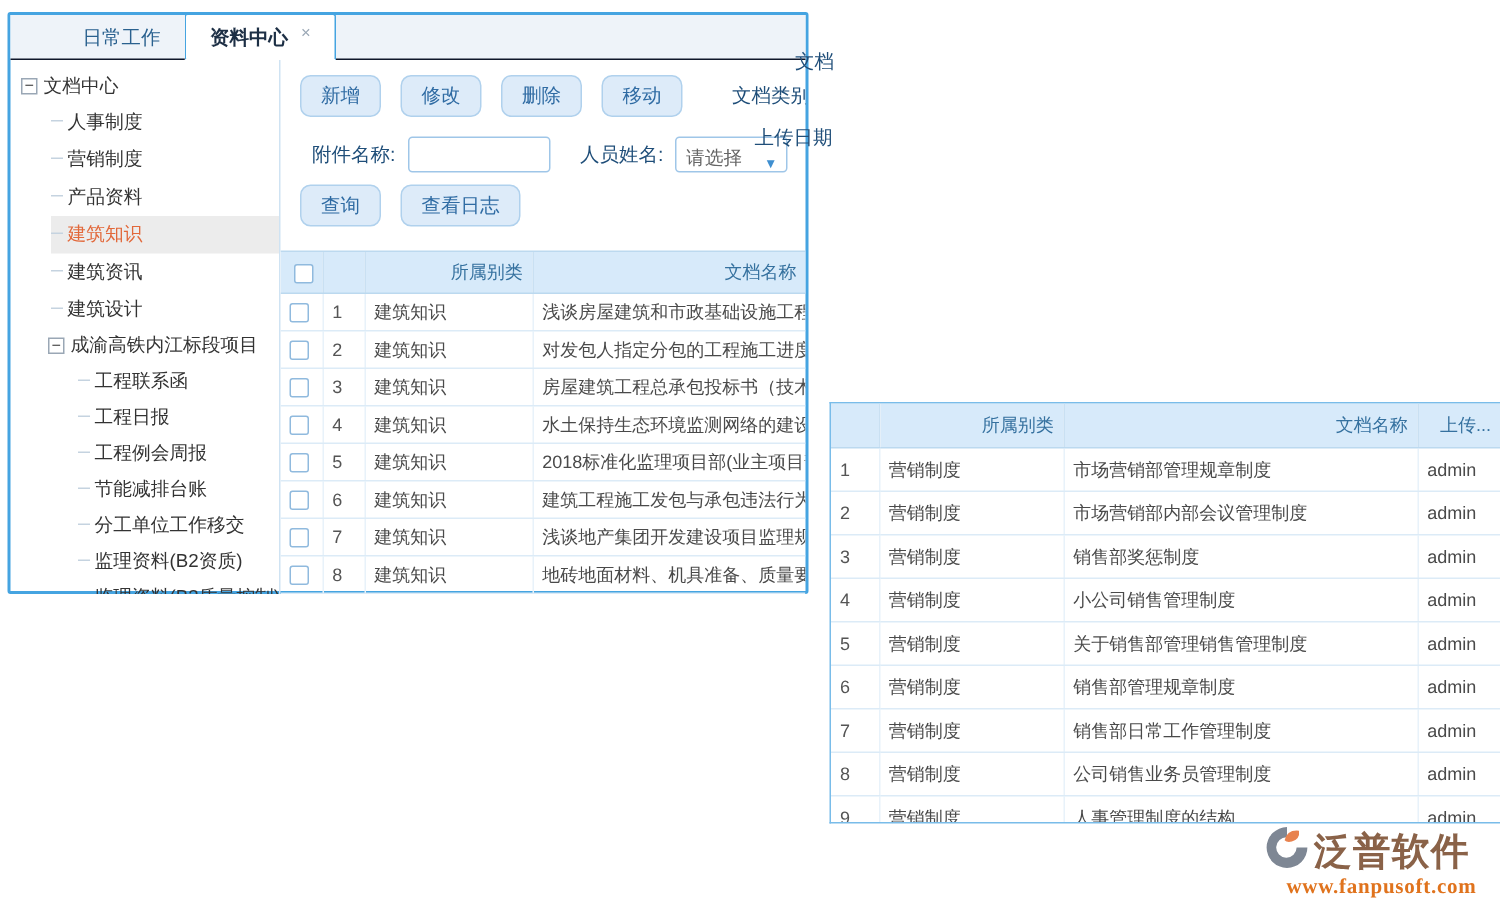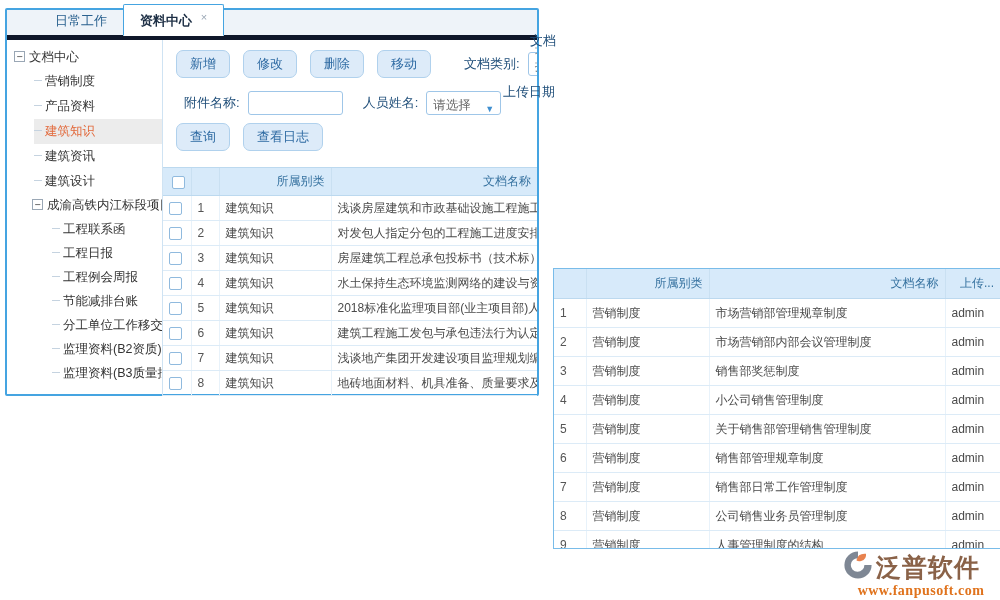--- a/index.html
+++ b/index.html
@@ -2,29 +2,29 @@
 <html><head>
 <meta charset="utf-8">
 <style>
   * { margin:0; padding:0; box-sizing:border-box; }
   html,body { width:1000px; height:600px; background:#fff; font-family:"Liberation Sans","DejaVu Sans",sans-serif; }
   .stage { position:relative; width:1000px; height:600px; background:#fff; overflow:hidden; }
 
   
   .win { position:absolute; left:5px; top:8px; width:534px; height:388px; background:#fff;
          border:2px solid #45a4e1; border-radius:2px; }
-  .tabbar { height:30px; background:#eef3f9; border-bottom:5px solid #0f172a;
+  .tabbar { height:30px; background:#eef3f9; border-bottom:1px solid #0f172a;
             display:flex; align-items:flex-end; padding-left:32px; }
   .tab { padding:6px 16px 5px 16px; font-size:13px; color:#2a618f; cursor:default; }
   .tab.active { background:#fff; border:1px solid #45a4e1; border-bottom:1px solid #fff;
                 margin-bottom:-1px; color:#1d2f45; font-weight:bold; border-radius:2px 2px 0 0; }
   .tabclose { color:#9aa7b5; font-weight:normal; font-size:11px; margin-left:5px; vertical-align:4px; }
 
   .winbody { display:flex; height:356px; }
-  .sidebar { width:156px; border-right:1px solid #cfe3f3; padding:6px 0 0 7px; overflow:hidden;
+  .sidebar { width:180px; border-right:1px solid #cfe3f3; padding:6px 0 0 7px; overflow:hidden;
              font-size:12.5px; color:#333; }
   .exp { display:inline-block; width:11px; height:11px; border:1px solid #9aa7b5; background:#fff;
          font-size:10px; line-height:9px; text-align:center; color:#555; margin-right:4px;
          vertical-align:1px; font-family:"DejaVu Sans Mono",monospace; }
   .node { padding:3px 0; white-space:nowrap; }
   .t1 { margin-left:20px; padding:4px 0 4px 0; white-space:nowrap; }
   .t1::before, .t2::before { content:""; display:inline-block; width:8px; border-top:1px solid #c5d3e0;
          vertical-align:4px; margin-right:3px; }
   .t1.sel { background:#ececec; color:#e2683a; }
   .t1r { margin-left:18px; padding:3px 0; white-space:nowrap; }
@@ -89,20 +89,21 @@
         <span class="tabclose">×</span>
       </div>
     </div>
 
     <div class="winbody">
 
       <div class="sidebar">
         <div class="node">
           <span class="exp">−</span><span>文档中心</span>
         </div>
+        <div class="t1">人事制度</div>
         <div class="t1">营销制度</div>
         <div class="t1">产品资料</div>
         <div class="t1 sel">建筑知识</div>
         <div class="t1">建筑资讯</div>
         <div class="t1">建筑设计</div>
         <div class="t1r">
           <span class="exp">−</span><span>成渝高铁内江标段项目</span>
         </div>
         <div class="t2">工程联系函</div>
         <div class="t2">工程日报</div>

